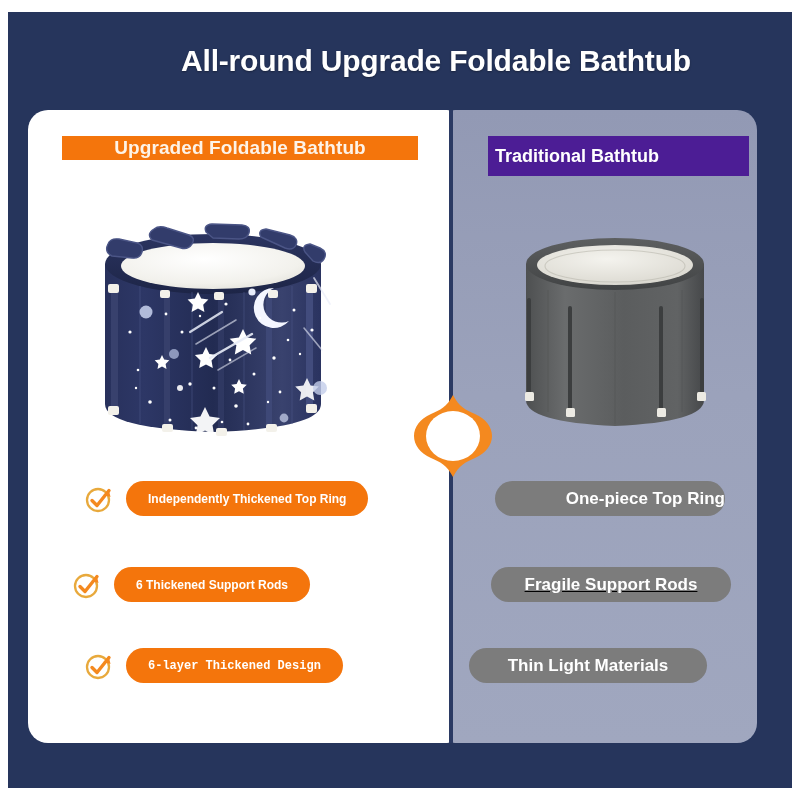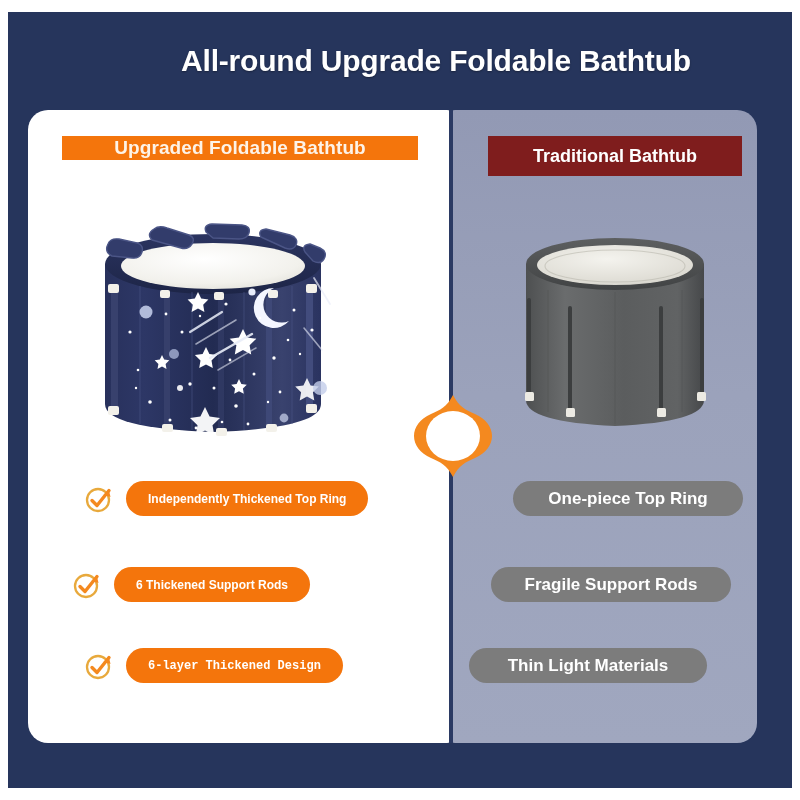--- a/index.html
+++ b/index.html
@@ -85,25 +85,26 @@
     font-size: 19px;
     font-weight: bold;
     letter-spacing: 0.1px;
   }
   .badge-black {
     position: absolute;
     left: 488px;
     top: 136px;
     width: 254px;
     height: 40px;
-    background: #7f1d1d;
-    display: flex;
-    align-items: center;
-    justify-content: center;
+    background: #4c1d95;
+    display: flex;
+    align-items: center;
+    justify-content: flex-start;
     z-index: 6;
+    padding-left: 7px;
   }
   .badge-black span {
     color: #ffffff;
     font-size: 18px;
     font-weight: bold;
   }
   
   .tub-left {
     position: absolute;
     left: 78px;
@@ -415,25 +416,25 @@
     <svg class="check-icon" viewBox="0 0 30 30">
       <circle cx="14" cy="16" r="11" fill="none" stroke="#e8a93c" stroke-width="2.3"></circle>
       <path d="M8,16.5 L13,21.5 L25,6.5" fill="none" stroke="#f4891f" stroke-width="3.4" stroke-linecap="round" stroke-linejoin="round"></path>
       <path d="M25,6.5 L26.5,13 L19.5,11 Z" fill="#f4891f"></path>
     </svg>
     <div class="pill-orange">
       <span>6-layer Thickened Design</span>
     </div>
   </div>
 
-  <div class="pill-gray" style="left:513px; top:481px; width:230px;">
+  <div class="pill-gray" style="left:495px; top:481px; width:230px;justify-content:flex-end;">
     <span>One-piece Top Ring</span>
   </div>
 
-  <div class="pill-gray" style="left:491px; top:567px; width:240px;">
+  <div class="pill-gray" style="left:491px; top:567px; width:240px;text-decoration:underline;">
     <span>Fragile Support Rods</span>
   </div>
 
   <div class="pill-gray" style="left:469px; top:648px; width:238px;">
     <span>Thin Light Materials</span>
   </div>
 
 </div>
 
 </body></html>

